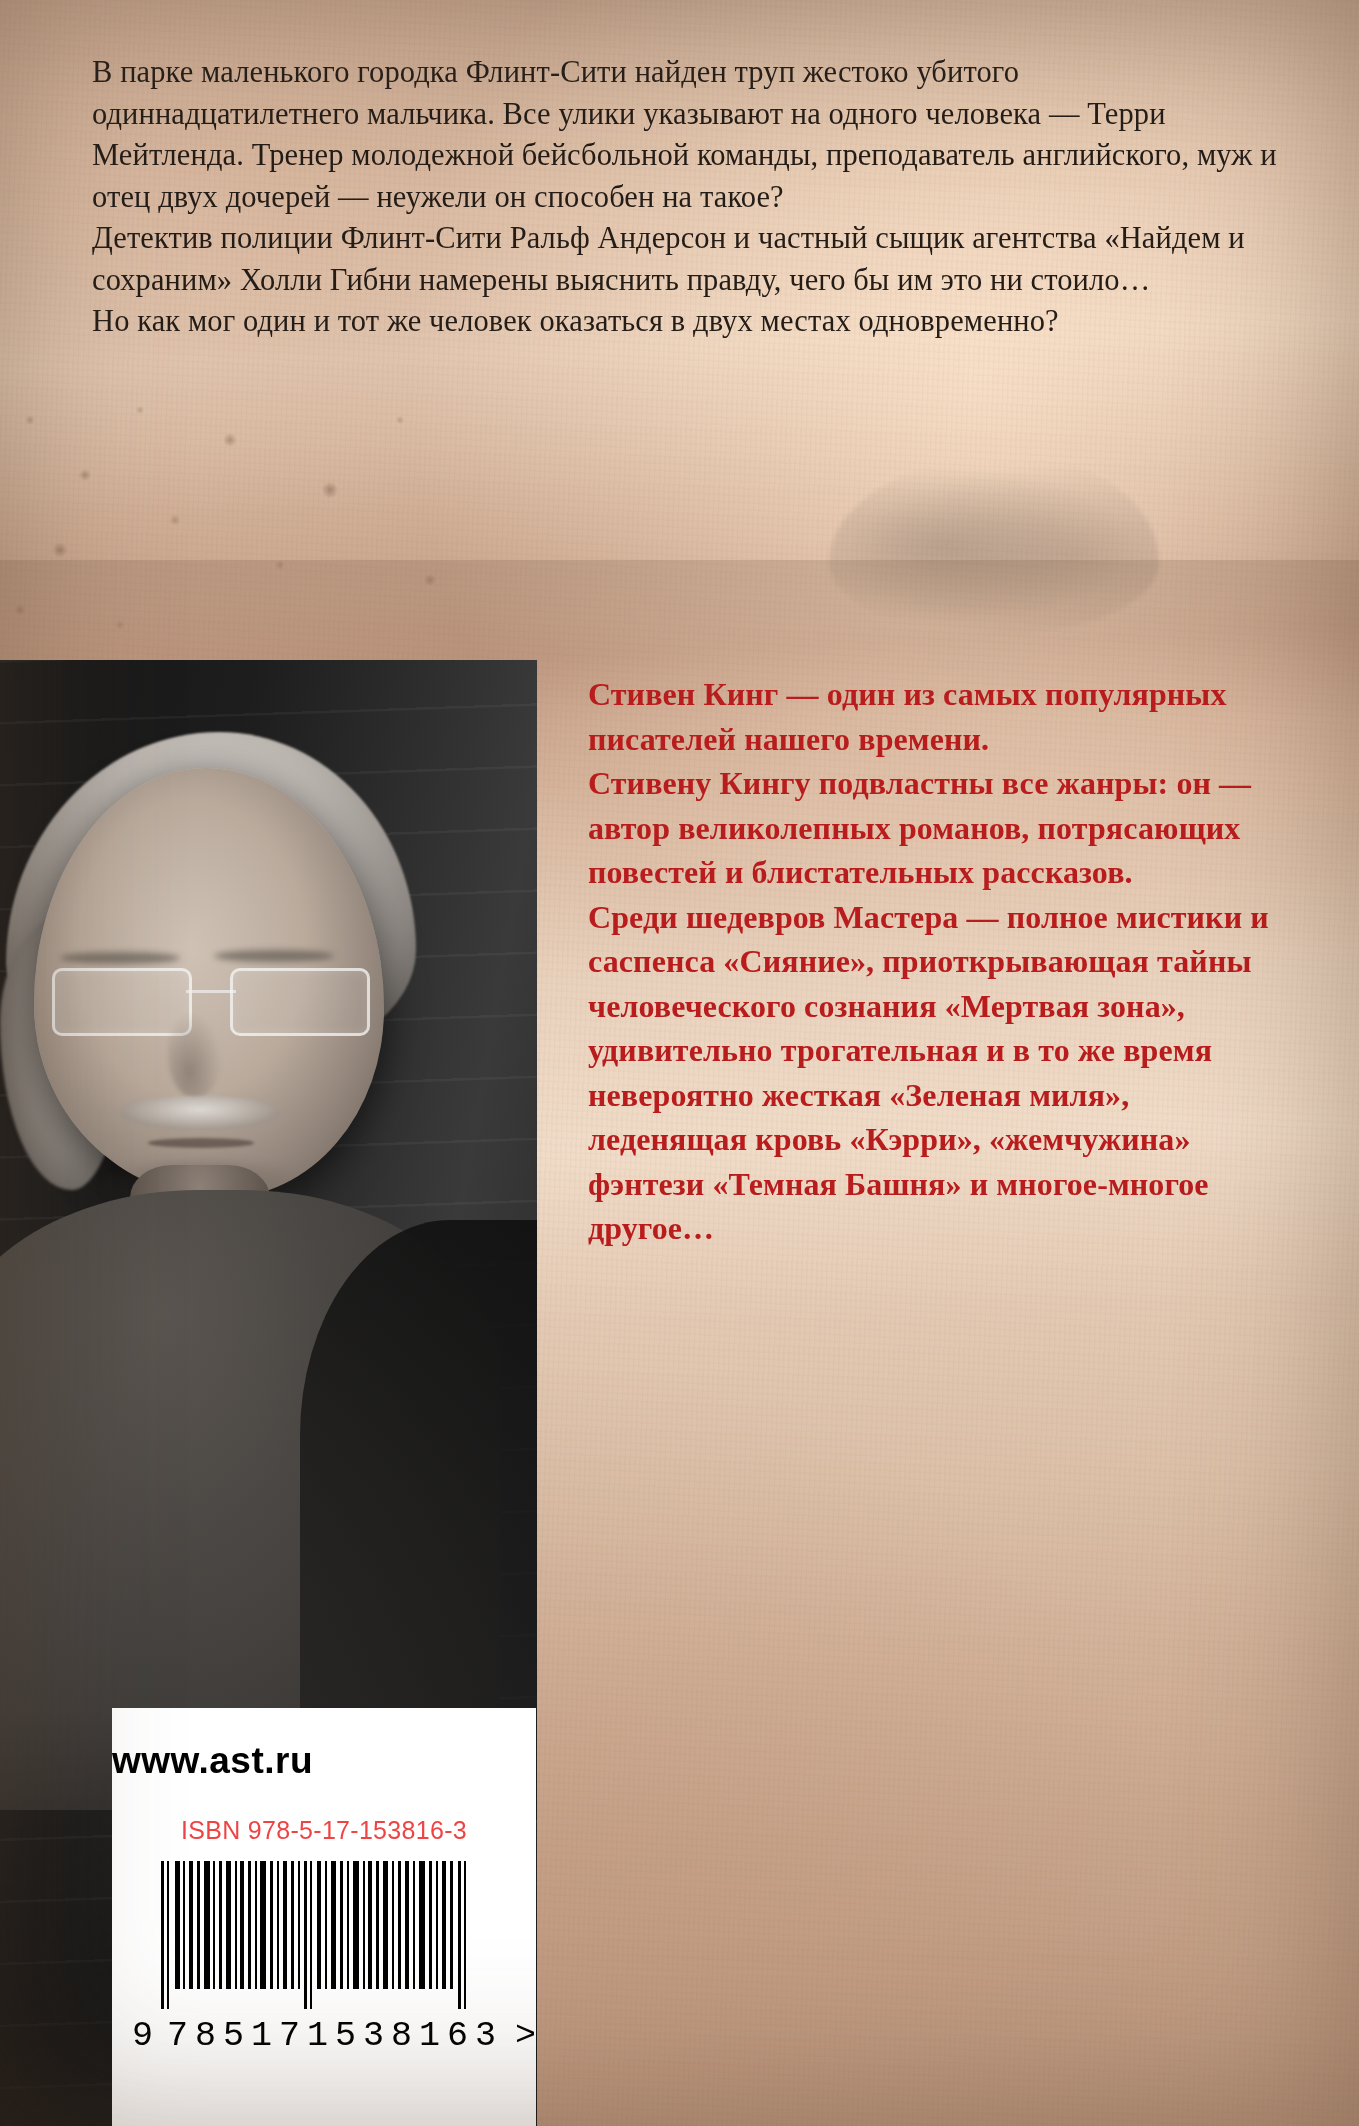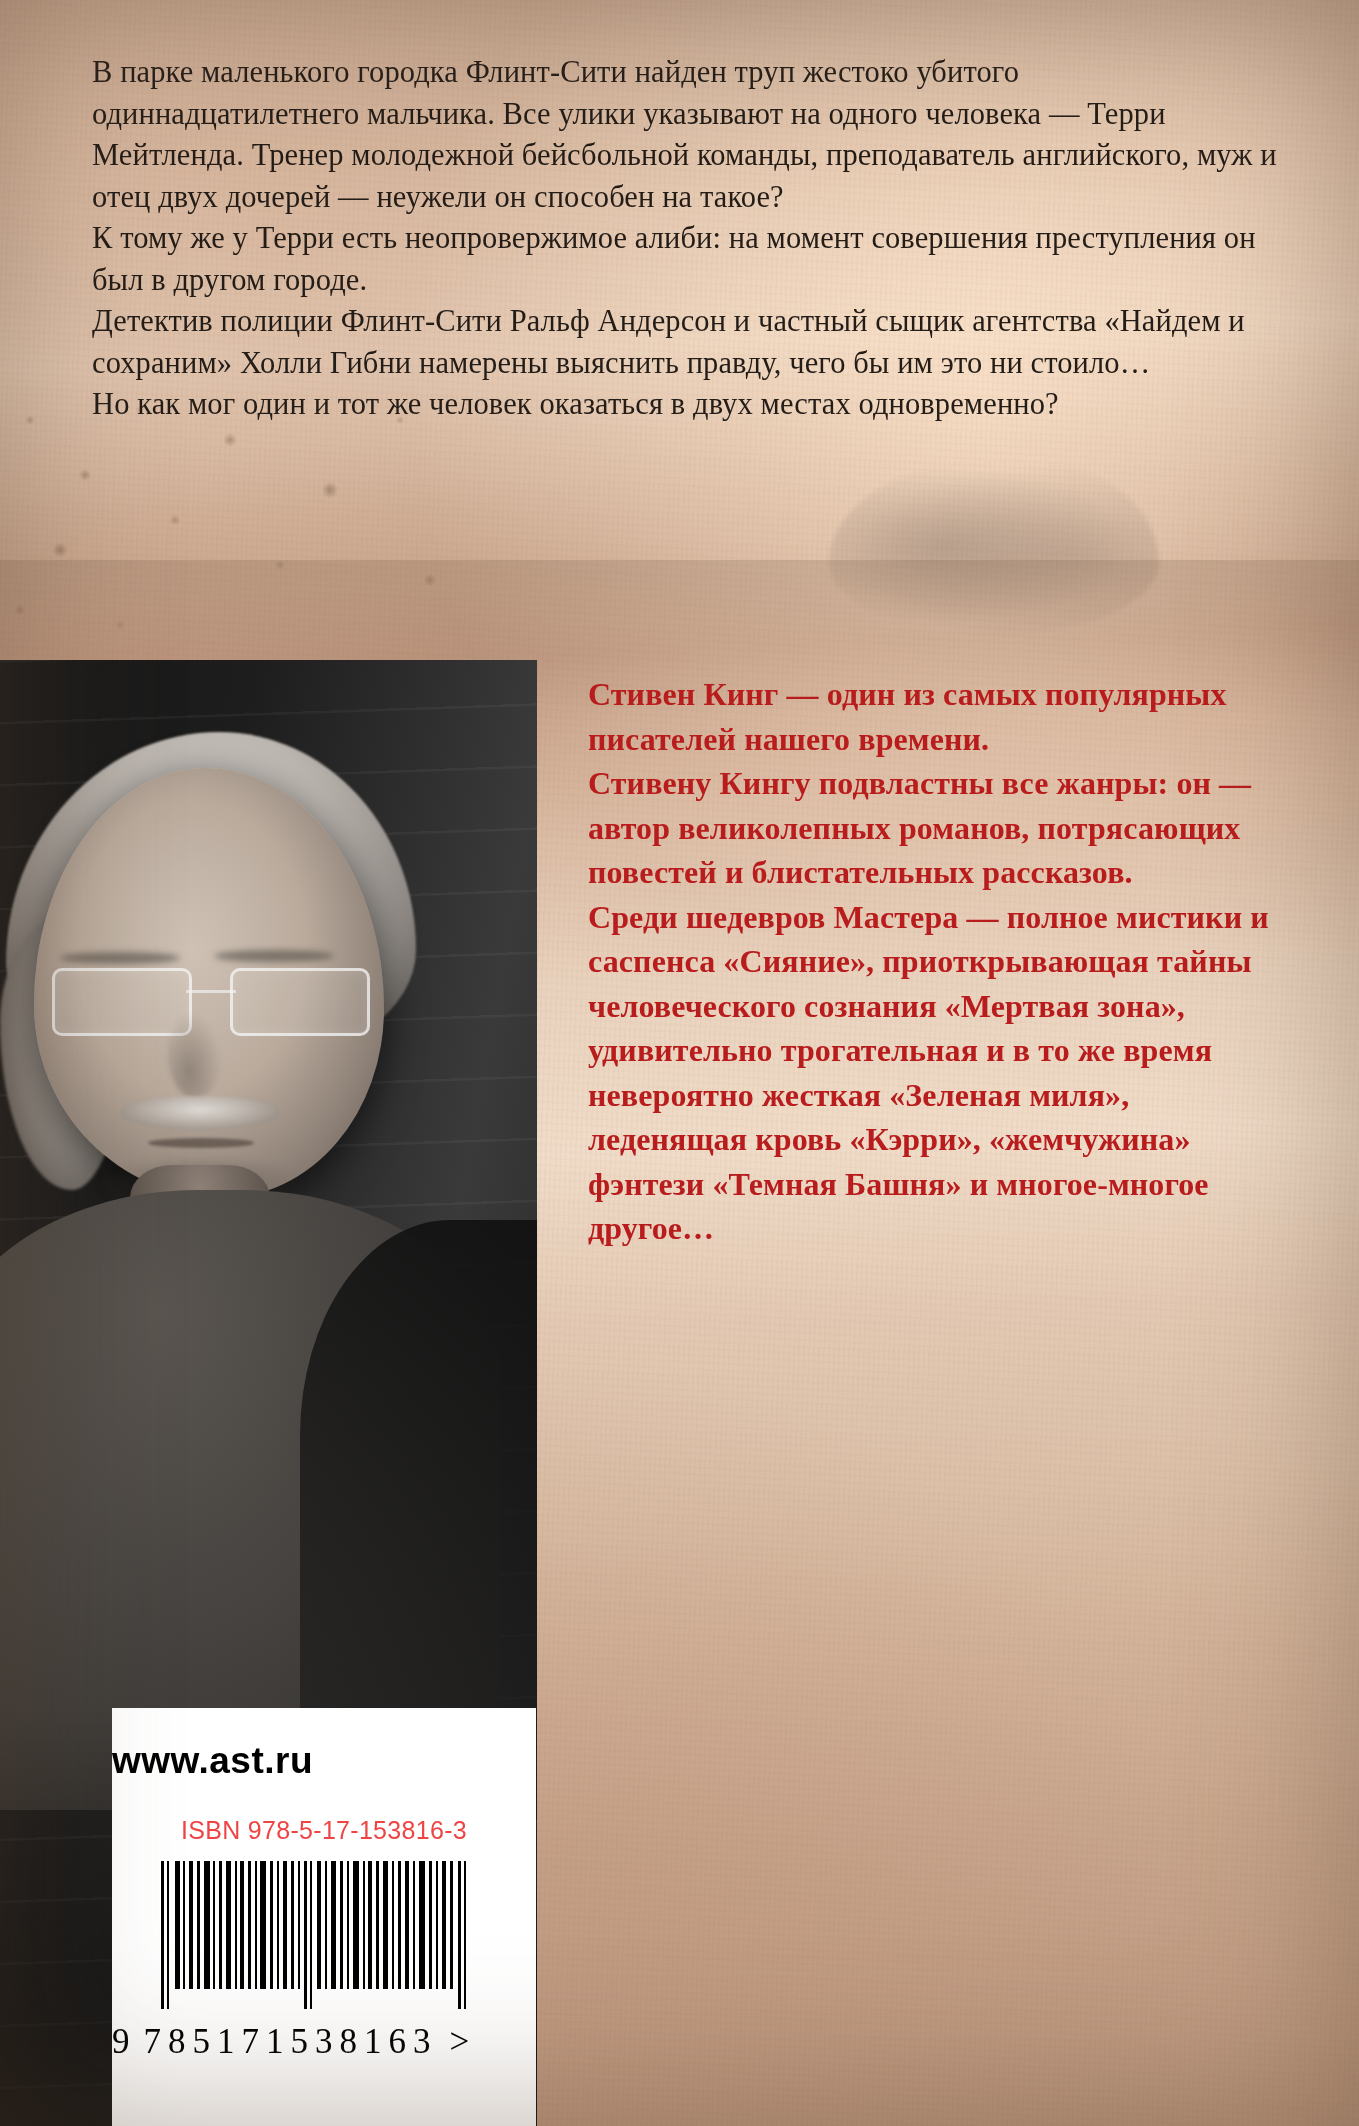--- a/index.html
+++ b/index.html
@@ -302,26 +302,26 @@
     letter-spacing: 0.3px;
     padding-top: 34px;
   }
   .barcode {
     margin: 16px auto 0 auto;
     width: 350px;
     height: 148px;
     display: block;
   }
   .barcode-digits {
-    font-family: Liberation Serif, serif;
+    font-family: Liberation Mono, monospace;
     font-size: 35px;
     color: #000;
     letter-spacing: 7px;
-    text-align: left;
-    margin-top: 13px;
+    text-align: right;
+    margin-top: 7px;
     white-space: nowrap;
   }
   .barcode-digits .lead { margin-right: 14px; letter-spacing: 0; }
   .barcode-digits .tail { margin-left: 12px; letter-spacing: 0; }
 
   
   .bio {
     position: absolute;
     left: 588px;
     top: 672px;
@@ -341,21 +341,20 @@
 
   <div class="bg">
     <div class="bg-grain"></div>
     <div class="bg-pebbles"></div>
     <div class="bg-shoe"></div>
     <div class="bg-dark-band"></div>
   </div>
 
   <div class="synopsis">
     <p>В парке маленького городка Флинт-Сити найден труп жестоко убито­го одиннадцатилетнего мальчика. Все улики указывают на одного человека — Терри Мейтленда. Тренер молодежной бейсбольной команды, преподаватель английского, муж и отец двух дочерей — неужели он способен на такое?</p>
-    <p>К тому же у Терри есть неопровержимое алиби: на момент совершения преступления он был в другом городе.</p>
     <p>Детектив полиции Флинт-Сити Ральф Андерсон и частный сыщик агентства «Найдем и сохраним» Холли Гибни намерены выяснить правду, чего бы им это ни стоило…</p>
     <p>Но как мог один и тот же человек оказаться в двух местах одновре­менно?</p>
   </div>
 
   <div class="photo">
     <div class="photo-inner">
       <div class="photo-wall"></div>
       <div class="hair"></div>
       <div class="hair-side"></div>
       <div class="head"></div>

